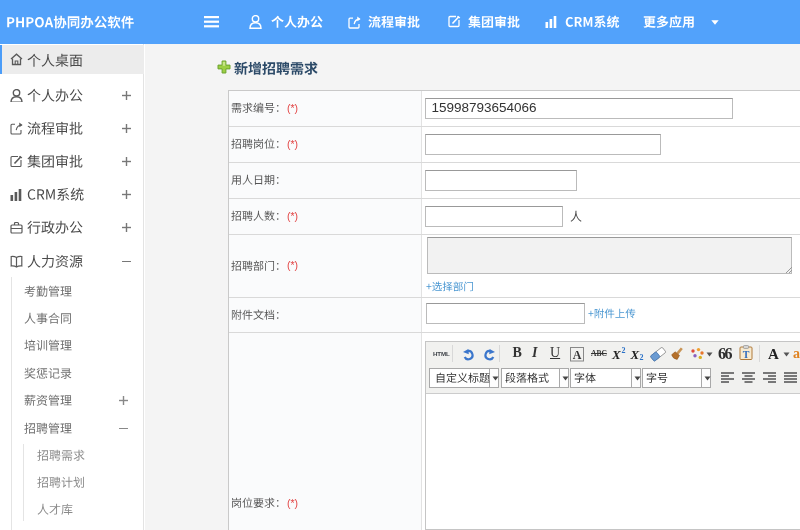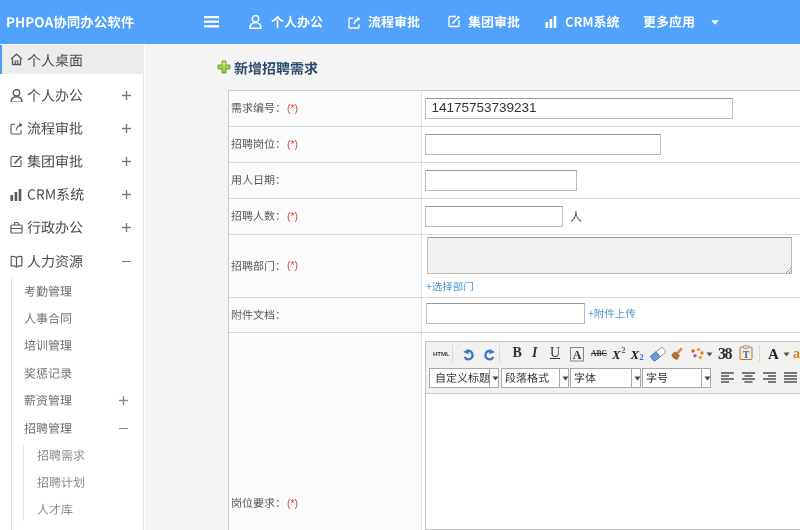--- a/index.html
+++ b/index.html
@@ -486,21 +486,21 @@
       <g transform="translate(0,9.9) scale(0.01100,-0.01100)">
         <use href="#r5c97" x="0"></use>
         <use href="#r4f4d" x="1000"></use>
         <use href="#r8981" x="2000"></use>
         <use href="#r6c42" x="3000"></use>
         <use href="#rff1a" x="4000"></use>
       </g>
     </svg>
 <div style="position:absolute;left:287px;top:496.5px;font:10.5px 'Liberation Sans',sans-serif;color:#e24545;white-space:pre;">(*)</div>
 <div style="position:absolute;left:425px;top:97.5px;width:308px;height:21px;background:#fff;border:1px solid #bbb;border-top-color:#999;border-radius:0"></div>
-<div style="position:absolute;left:431.5px;top:100.1px;font:13.5px 'Liberation Sans',sans-serif;color:#333;white-space:pre;">14175753739231</div>
+<div style="position:absolute;left:431.5px;top:100.1px;font:13.5px 'Liberation Sans',sans-serif;color:#333;white-space:pre;">15998793654066</div>
 <div style="position:absolute;left:425px;top:133.5px;width:236px;height:21px;background:#fff;border:1px solid #bbb;border-top-color:#999;border-radius:0"></div>
 <div style="position:absolute;left:425px;top:169.5px;width:152px;height:21px;background:#fff;border:1px solid #bbb;border-top-color:#999;border-radius:0"></div>
 <div style="position:absolute;left:425px;top:205.5px;width:138px;height:21px;background:#fff;border:1px solid #bbb;border-top-color:#999;border-radius:0"></div>
 <svg class="t" style="left:570.0px;top:209.9px;" width="14" height="16" fill="#444">
       <g transform="translate(0,10.8) scale(0.01200,-0.01200)">
         <use href="#r4eba" x="0"></use>
       </g>
     </svg>
 <div style="position:absolute;left:427px;top:237px;width:365px;height:37px;background:#f2f2f2;border:1px solid #bbb;border-top-color:#999"></div>
 <svg style="position:absolute;left:785px;top:266px;" width="8" height="8" viewBox="0 0 8 8">
@@ -567,21 +567,21 @@
 <svg style="position:absolute;left:690px;top:347px;" width="14" height="13" viewBox="0 0 14 13">
       <circle cx="3" cy="4" r="1.7" fill="#e04b3a"></circle>
       <circle cx="8.5" cy="2.6" r="1.7" fill="#f0a030"></circle>
       <circle cx="12" cy="6" r="1.7" fill="#e8762c"></circle>
       <circle cx="5" cy="8.7" r="1.7" fill="#8a60c0"></circle>
       <circle cx="10.3" cy="10.4" r="1.7" fill="#d8b020"></circle>
     </svg>
 <svg style="position:absolute;left:706px;top:352px;" width="7" height="5" viewBox="0 0 7 5">
       <path d="M0.5 0.5 L6.5 0.5 L3.5 4.5 Z" fill="#555"></path>
     </svg>
-<div style="position:absolute;left:718px;top:345.1px;font:bold 16px 'Liberation Serif',serif;color:#2e2e2e;white-space:pre;letter-spacing:-1.5px">38</div>
+<div style="position:absolute;left:718px;top:345.1px;font:bold 16px 'Liberation Serif',serif;color:#2e2e2e;white-space:pre;letter-spacing:-1.5px">66</div>
 <svg style="position:absolute;left:739px;top:345px;" width="14" height="16" viewBox="0 0 14 16">
       <rect x="1" y="2" width="12" height="12.5" rx="1" fill="#f7ead0" stroke="#b07a3a" stroke-width="1"></rect>
       <rect x="4.5" y="0.5" width="5" height="3" rx="0.8" fill="#d5d5d5" stroke="#909090" stroke-width="0.7"></rect>
       <text x="7" y="13" font-family="Liberation Serif" font-size="10" font-weight="bold" fill="#2d6bbf" text-anchor="middle">T</text>
     </svg>
 <div style="position:absolute;left:759px;top:345px;width:1px;height:17px;background:#d8d8d8"></div>
 <div style="position:absolute;left:768px;top:345.7px;font:bold 15px 'Liberation Serif',serif;color:#222;white-space:pre;">A</div>
 <svg style="position:absolute;left:783px;top:352px;" width="7" height="5" viewBox="0 0 7 5">
       <path d="M0.5 0.5 L6.5 0.5 L3.5 4.5 Z" fill="#555"></path>
     </svg>

